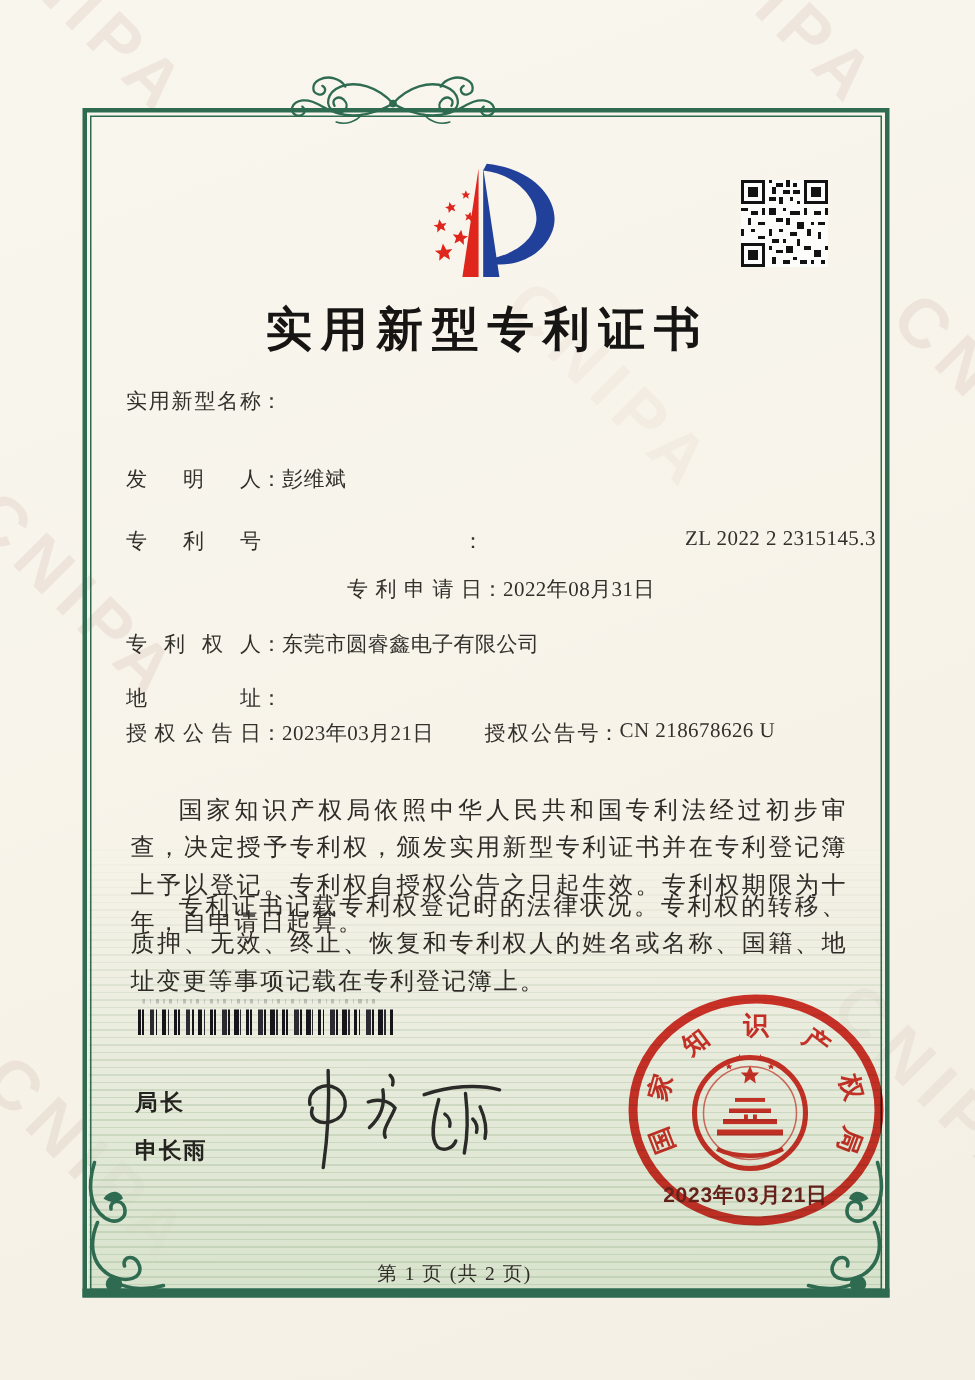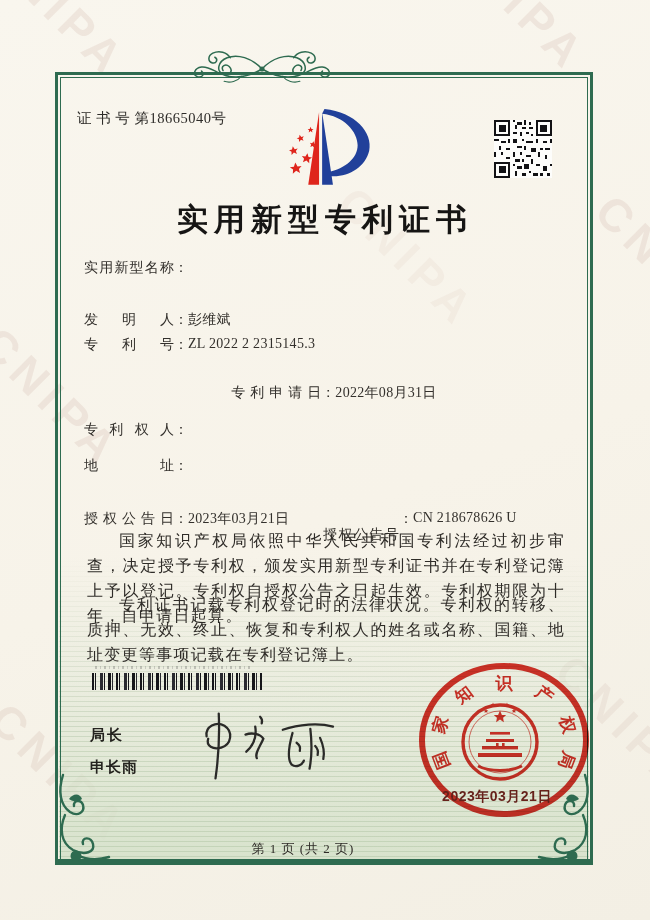--- a/index.html
+++ b/index.html
@@ -61,24 +61,24 @@
   .qr{position:absolute;left:494px;top:120px;width:58px;height:58px;}
   .title{
     position:absolute;left:0;top:199px;width:650px;text-align:center;
     font-size:31px;font-weight:bold;color:#161514;letter-spacing:6px;
   }
   
   .frow{position:absolute;left:84px;width:500px;height:22px;font-size:14px;color:#33302c;display:flex;align-items:flex-start;}
   .flabel{display:inline-block;width:90px;text-align:justify;text-align-last:justify;flex:none;}
   .fcolon{display:inline-block;width:14px;flex:none;text-align:left;}
   .fvalue{white-space:nowrap;letter-spacing:.3px;}
-  .r1{top:259px;} .r2{top:311px;} .r3{top:336px;} .r4{top:384px;justify-content:center;} .r5{top:421px;} .r6{top:457px;} .r7{top:510px;}
+  .r1{top:259px;} .r2{top:311px;} .r3{top:352px;justify-content:space-between;} .r4{top:384px;justify-content:center;} .r5{top:421px;} .r6{top:457px;} .r7{top:480px;}
   .pair{display:flex;}
   .pair2{position:absolute;left:239px;top:0;display:flex;}
-  .pair2 .flabel{width:76px;margin-top:16px;}
+  .pair2 .flabel{width:76px;}
   
   .para{
     position:absolute;left:87px;width:478px;
     font-size:16px;line-height:25px;letter-spacing:1.3px;color:#2f2c28;
     text-indent:2em;text-align:justify;
   }
   .p1{top:528px;} .p2{top:592px;}
   
   .micro{
     position:absolute;left:95px;top:666px;width:158px;height:3px;opacity:.30;
@@ -144,21 +144,20 @@
   <svg class="ornament orn-br" viewBox="0 0 54 88">
     <g fill="none" stroke="#2e6b50" stroke-width="2.4" stroke-linecap="round">
       <path d="M6,2 C1,18 3,32 13,39 C21,44 28,39 26,32 C24,26 16,27 17,33"></path>
       <path d="M8,42 C2,56 4,70 16,77 C28,83 38,79 36,71 C34,63 24,64 26,71"></path>
       <path d="M20,82 C30,87 42,87 52,84"></path>
       <path d="M12,26 C16,20 23,20 25,26 C21,29 16,29 12,26 Z" fill="#2e6b50" stroke="none"></path>
       <circle cx="19" cy="83" r="5.5" fill="#2e6b50" stroke="none"></circle>
     </g>
   </svg>
 
-  <div class="cert-no">证 书 号 第18665040号</div>
 
   <svg class="logo" viewBox="0 0 140 110">
     <defs>
       <path id="st" d="M0,-1 L0.294,-0.309 L0.951,-0.309 L0.476,0.118 L0.588,0.809 L0,0.382 L-0.588,0.809 L-0.476,0.118 L-0.951,-0.309 L-0.294,-0.309 Z"></path>
     </defs>
     <path d="M68,2 C108,6 131,33 126,56 C121,77 99,91 75,89 C71,89 69,86 72,84 C96,79 111,65 111,49 C111,31 93,11 65,8 Z" fill="#21409a"></path>
     <polygon points="61,6 47,100 61,100" fill="#df251c"></polygon>
     <polygon points="65,6 65,100 79,100" fill="#21409a"></polygon>
     <use href="#st" transform="translate(50,29) scale(4)" fill="#df251c"></use>
     <use href="#st" transform="translate(37,40) scale(5) rotate(-15)" fill="#df251c"></use>
@@ -250,20 +249,21 @@
       <span class="fvalue">ZL 2022 2 2315145.3</span>
   </div>
   <div class="frow r4">
     <span class="flabel">专利申请日</span>
       <span class="fcolon">：</span>
       <span class="fvalue">2022年08月31日</span>
   </div>
   <div class="frow r5">
     <span class="flabel">专 利 权 人</span>
       <span class="fcolon">：</span>
+      <span class="fvalue">东莞市圆睿鑫电子有限公司</span>
   </div>
   <div class="frow r6">
     <span class="flabel">地　　址</span>
       <span class="fcolon">：</span>
   </div>
   <div class="frow r7">
     <span class="pair">
       <span class="flabel">授权公告日</span>
         <span class="fcolon">：</span>
         <span class="fvalue">2023年03月21日</span>

